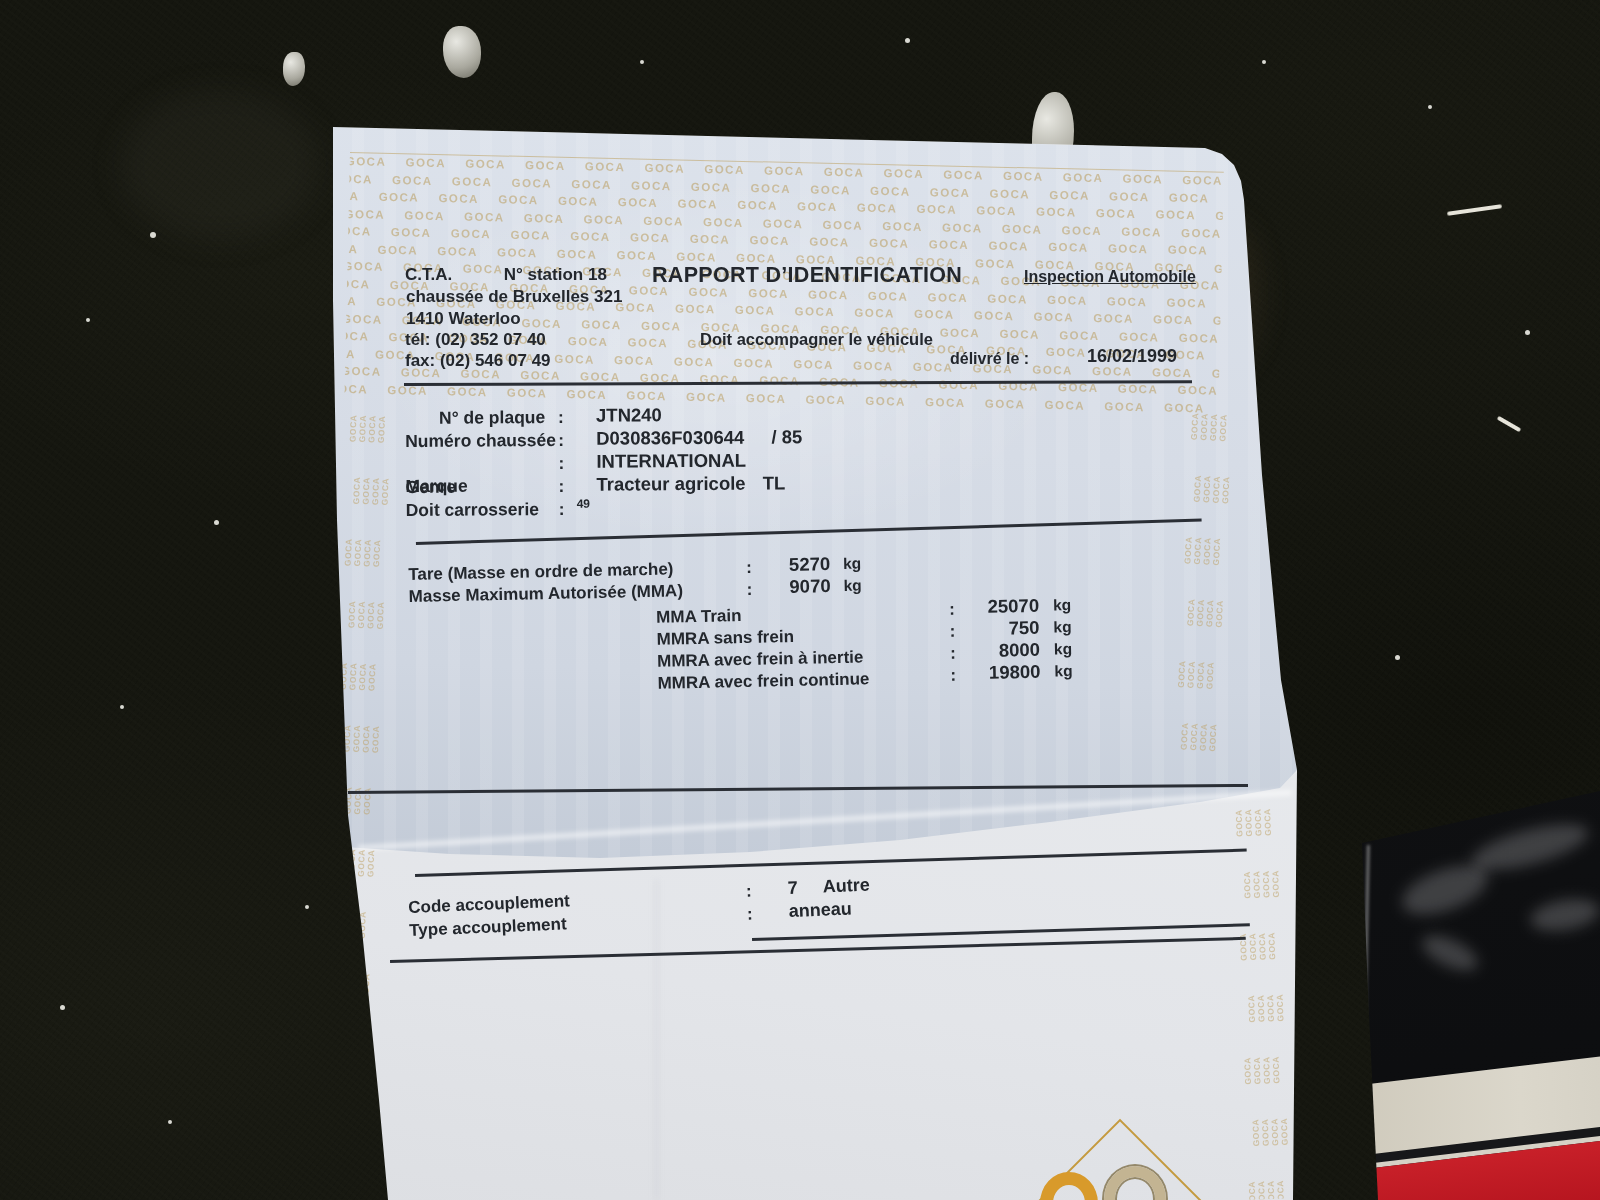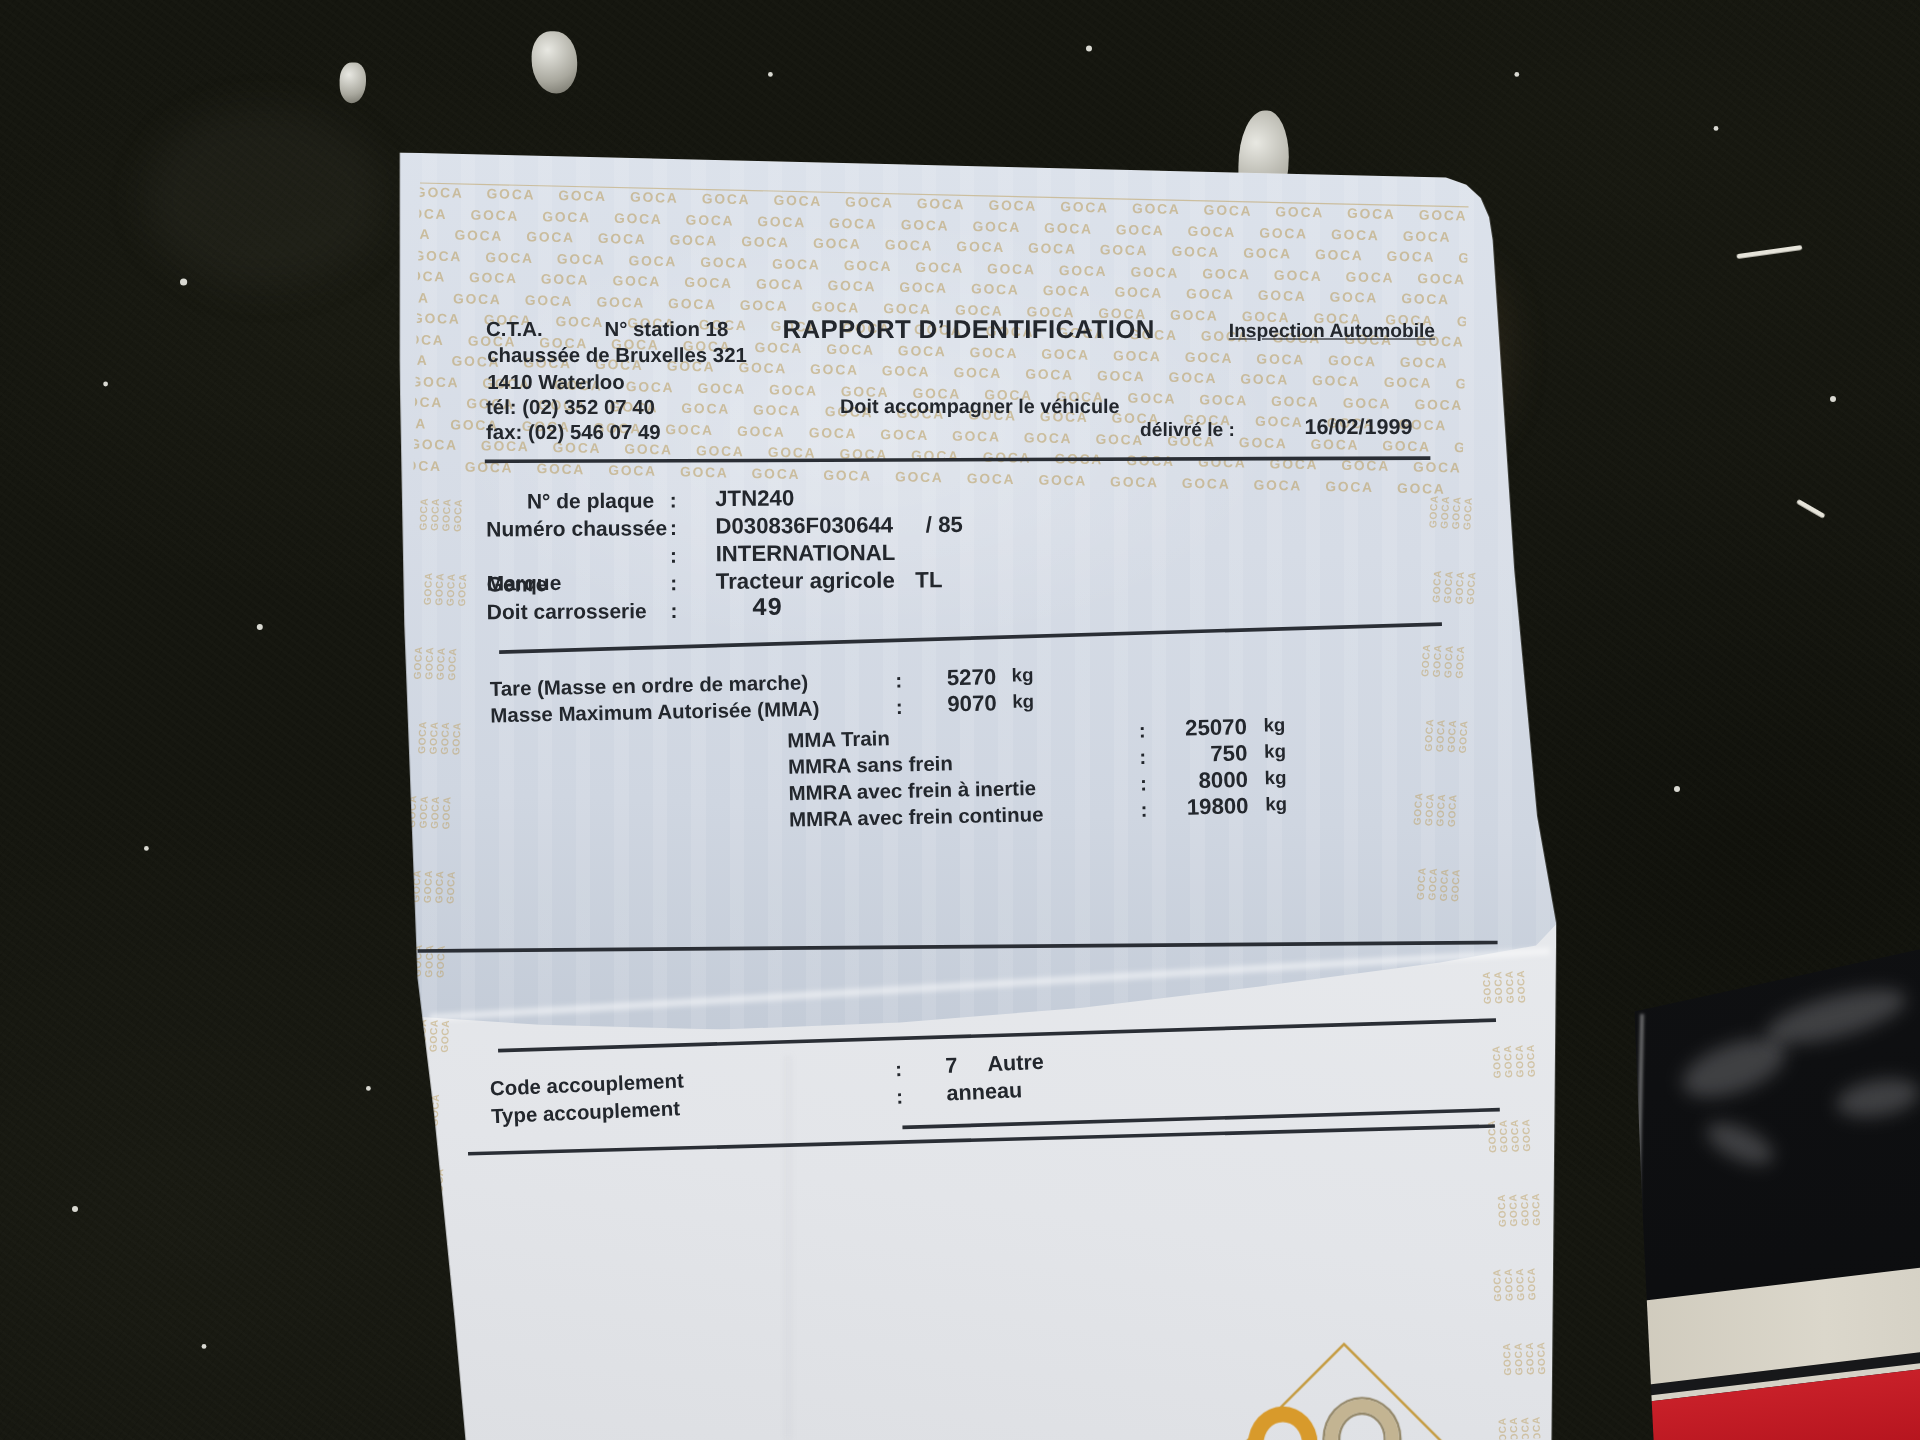--- a/index.html
+++ b/index.html
@@ -207,21 +207,21 @@
 
       <div class="row-label" style="left:405px;top:477px;">Genre</div>
       <div class="abs" style="left:558px;top:477px;">:</div>
       <div class="val" style="left:596px;top:475px;font-size:18.5px;">
         <span>Tracteur agricole</span>
         <span style="display:inline-block;width:12px;"></span><span>TL</span>
       </div>
 
       <div class="row-label" style="left:405px;top:500px;">Doit carrosserie</div>
       <div class="abs" style="left:558px;top:500px;">:</div>
-      <div class="val" style="left:626px;top:498px;font-size:21px;font-family:Liberation Mono, monospace;">49</div>
+      <div class="val" style="left:576px;top:498px;font-size:12px;">49</div>
 
       <div class="rule" style="left:415px;top:542px;width:786px;transform:rotate(-1.3deg);"></div>
     </div>
 
     <div class="doc-text" style="position:absolute;inset:0;transform:rotate(-1.2deg);transform-origin:408px 562px;font-size:17px;">
       <div class="row-label" style="left:408px;top:565px;">Tare (Masse en ordre de marche)</div>
       <div class="abs" style="left:746px;top:565px;">:</div>
       <div class="val right-num" style="left:730px;top:562px;width:100px;font-size:18.5px;">5270</div>
       <div class="abs" style="left:843px;top:564px;font-size:15.5px;">kg</div>
 

